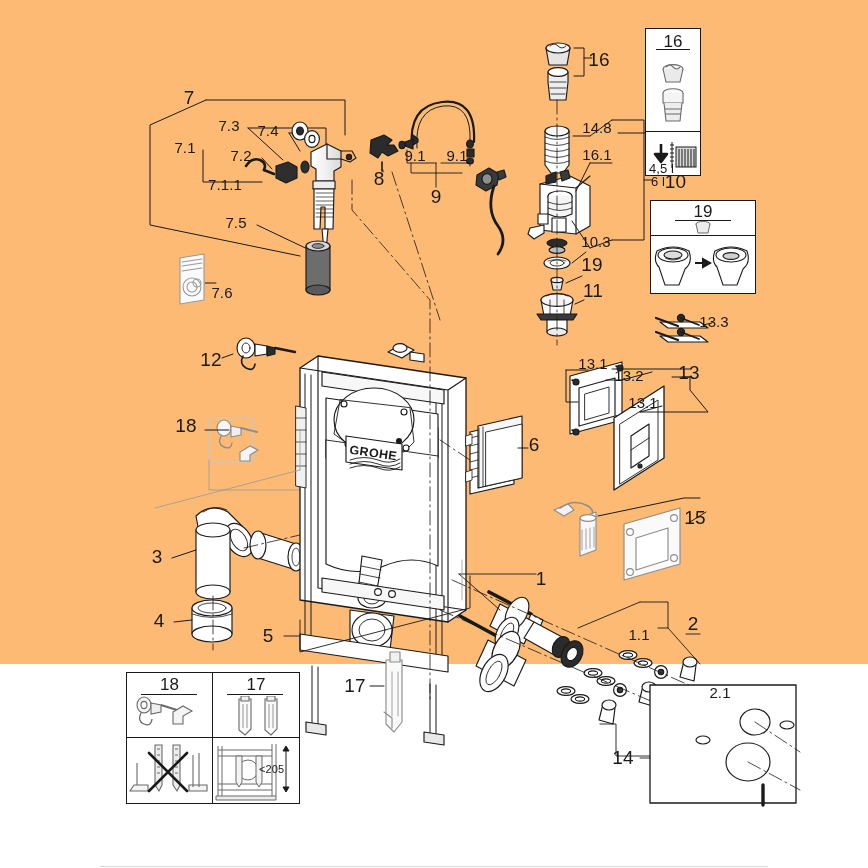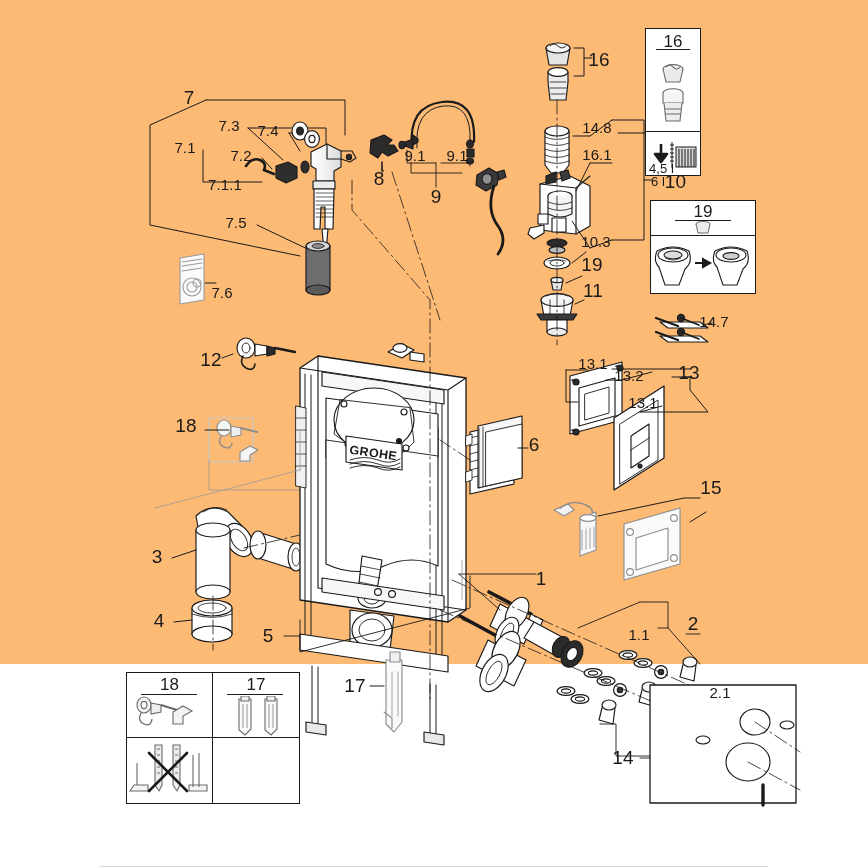--- a/index.html
+++ b/index.html
@@ -584,20 +584,38 @@
           <path d="M46 10 h3 M46 16 h3 M46 22 h3 M46 28 h3 M46 34 h3"></path>
           <path d="M64 16 v32 M70 14 v34 M60 46 h18 v6 h-18z" fill="#f4f4f4"></path>
         </g>
         <g stroke="#1a1a1a" stroke-width="2.6" stroke-linecap="round">
           <path d="M20 14 L58 52"></path>
           <path d="M58 14 L20 52"></path>
         </g>
       </svg>
     </div>
 
+    <div style="position:relative;">
+      <svg width="84" height="62" style="position:absolute;left:1px;top:2px;">
+        <g fill="none" stroke="#6a6a6a" stroke-width="1">
+          <path d="M4 6 v50 M8 6 v50 M58 4 v52 M62 4 v52"></path>
+          <path d="M4 10 h54 M4 16 h54 M4 44 h54 M4 50 h54"></path>
+          <circle cx="34" cy="30" r="10" fill="#fff"></circle>
+          <path d="M22 16 h6 v26 l-3 5 l-3 -5z" fill="#f4f4f4"></path>
+          <path d="M42 16 h6 v26 l-3 5 l-3 -5z" fill="#f4f4f4"></path>
+          <path d="M2 56 h60 v4 h-60z" fill="#ececec"></path>
+        </g>
+        <g stroke="#1a1a1a" stroke-width="1">
+          <path d="M72 8 v42"></path>
+          <path d="M69 11 l3 -5 l3 5z" fill="#1a1a1a"></path>
+          <path d="M69 47 l3 5 l3 -5z" fill="#1a1a1a"></path>
+        </g>
+      </svg>
+      <div class="lbl box2" style="left:46px;top:31px;transform:translateY(-50%);position:absolute;font-size:11px;">&lt;205</div>
+    </div>
   </div>
 
   <div style="position:absolute;left:351px;top:440px;width:50px;height:14px;overflow:hidden;
               transform:rotate(8deg);transform-origin:0 0;">
     <span style="font-size:12.5px;font-weight:bold;letter-spacing:.4px;color:#1a1a1a;font-family:'Liberation Sans',sans-serif;">GROHE</span>
   </div>
 
   <div id="callouts">
       <div class="lbl ctr" style="left: 189px; top: 97px;">7</div>
       <div class="lbl ctr sm" style="left: 229px; top: 125px;">7.3</div>
@@ -611,29 +629,29 @@
       <div class="lbl ctr sm" style="left: 415px; top: 155px;">9.1</div>
       <div class="lbl ctr sm" style="left: 457px; top: 155px;">9.1</div>
       <div class="lbl ctr" style="left: 436px; top: 196px;">9</div>
       <div class="lbl ctr" style="left: 599px; top: 59px;">16</div>
       <div class="lbl ctr sm" style="left: 597px; top: 127px;">14.8</div>
       <div class="lbl ctr sm" style="left: 597px; top: 154px;">16.1</div>
       <div class="lbl ctr" style="left: 655px; top: 181px; padding-left: 41px;">10</div>
       <div class="lbl ctr sm" style="left: 596px; top: 241px;">10.3</div>
       <div class="lbl ctr" style="left: 592px; top: 264px;">19</div>
       <div class="lbl ctr" style="left: 593px; top: 290px;">11</div>
-      <div class="lbl ctr sm" style="left: 714px; top: 321px;">14.7</div>
+      <div class="lbl ctr sm" style="left: 714px; top: 321px;">13.3</div>
       <div class="lbl ctr sm" style="left: 593px; top: 363px;">13.1</div>
       <div class="lbl ctr sm" style="left: 629px; top: 375px;">13.2</div>
       <div class="lbl ctr" style="left: 689px; top: 372px;">13</div>
       <div class="lbl ctr sm" style="left: 643px; top: 402px;">13.1</div>
       <div class="lbl ctr" style="left: 211px; top: 359px;">12</div>
       <div class="lbl ctr" style="left: 186px; top: 425px;">18</div>
       <div class="lbl ctr" style="left: 534px; top: 444px;">6</div>
-      <div class="lbl ctr" style="left: 695px; top: 487px; margin-left: 16px;">15</div>
+      <div class="lbl ctr" style="left: 695px; top: 517px;">15</div>
       <div class="lbl ctr" style="left: 157px; top: 556px;">3</div>
       <div class="lbl ctr" style="left: 159px; top: 620px;">4</div>
       <div class="lbl ctr" style="left: 268px; top: 635px;">5</div>
       <div class="lbl ctr" style="left: 541px; top: 578px;">1</div>
       <div class="lbl ctr" style="left: 693px; top: 623px;">2</div>
       <div class="lbl ctr sm" style="left: 639px; top: 634px;">1.1</div>
       <div class="lbl ctr sm" style="left: 720px; top: 655px; margin-top: 37px;">2.1</div>
       <div class="lbl ctr" style="left: 355px; top: 685px;">17</div>
       <div class="lbl ctr" style="left: 623px; top: 757px;">14</div>
     </div>

